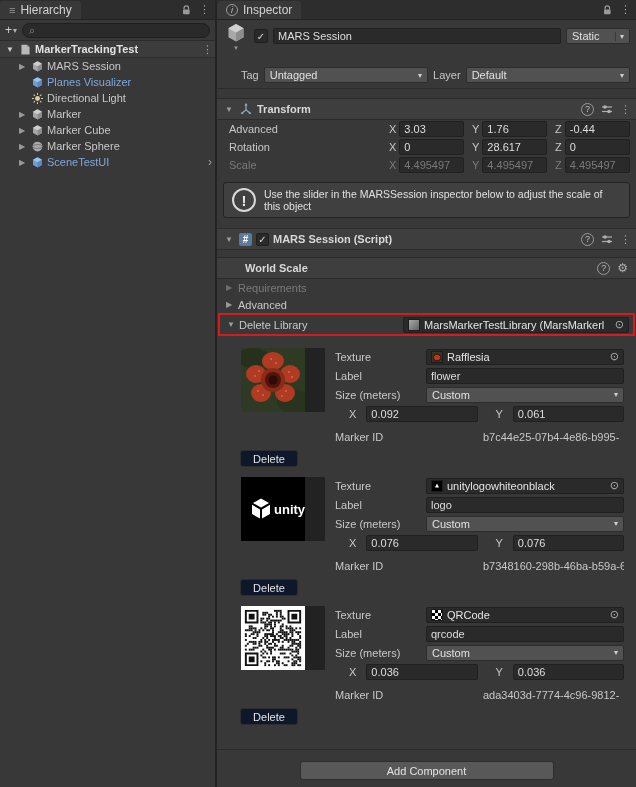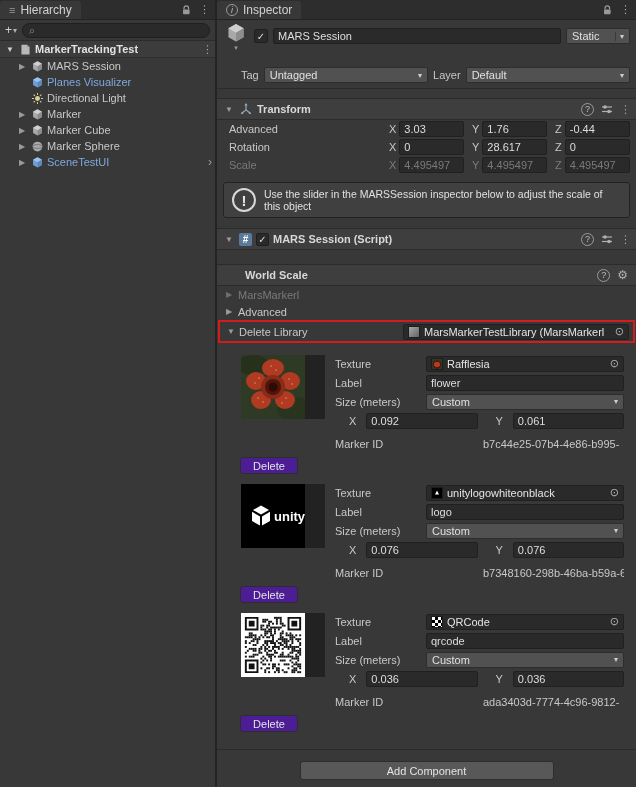--- a/index.html
+++ b/index.html
@@ -114,21 +114,21 @@
   .thumb svg { display:block; }
   .marker-fields { flex:1; margin-left:10px; display:flex; flex-direction:column; gap:2px; min-width:0; }
   .mrow { display:flex; align-items:center; height:17px; gap:10px; }
   .mlabel { width:81px; flex-shrink:0; }
   .mrow .field, .mrow .dd { flex:1;justify-content:flex-end; }
   .xy-row { padding-left:14px; height:18px; }
   .xy-row input { flex:1; }
   .ylab { margin-left:8px; }
   .id-row { height:20px; margin-top:2px; }
   .id-value { margin-left:57px; white-space:nowrap; overflow:hidden; color:#c8c8c8; }
-  .delete-btn { position:absolute; left:23px; bottom:6px; width:58px; height:17px; background:#4c1d95; border:1px solid #2d2d2d;
+  .delete-btn { position:absolute; left:23px; bottom:6px; width:58px; height:17px; background:#0f172a; border:1px solid #2d2d2d;
                 border-radius:3px; color:#e4e4e4; font-family:inherit; font-size:11px; display:flex; align-items:center; justify-content:center; }
 
   .inspector-footer { margin-top:auto; border-top:1px solid #2b2b2b; padding:11px 0 7px 0; display:flex; justify-content:center; flex-shrink:0; }
   .add-btn { width:254px; height:19px; background:#585858; border:1px solid #2d2d2d; border-radius:3px;
              color:#e4e4e4; font-family:inherit; font-size:11px; display:flex; align-items:center; justify-content:center; }
 </style>
 </head>
 <body>
 
 <svg width="0" height="0" style="position:absolute">
@@ -402,33 +402,33 @@
         <span class="help-circ">
             <span>?</span>
           </span>
         <svg class="preset-svg" viewBox="0 0 12 12">
             <use href="#icon-preset"></use>
           </svg>
         <span class="menu-glyph">⋮</span>
       </span>
     </div>
 
-    <div class="subheader" style="margin-top:14px">
+    <div class="subheader" style="margin-top:7px">
       <span class="title">World Scale</span>
       <span class="header-icons">
         <span class="help-circ">
             <span>?</span>
           </span>
         <span class="gear">⚙</span>
       </span>
     </div>
 
     <div class="foldout">
       <span class="fold" style="color:#6e6e6e">▶</span>
-      <span class="dim">MarsMarkerl</span>
+      <span class="dim">Requirements</span>
     </div>
     <div class="foldout">
       <span class="fold">▶</span>
       <span>Advanced</span>
     </div>
 
     <div class="lib-wrap">
       <div class="lib-row">
         <span class="fold">▼</span>
         <span class="lib-label">Delete Library</span>

